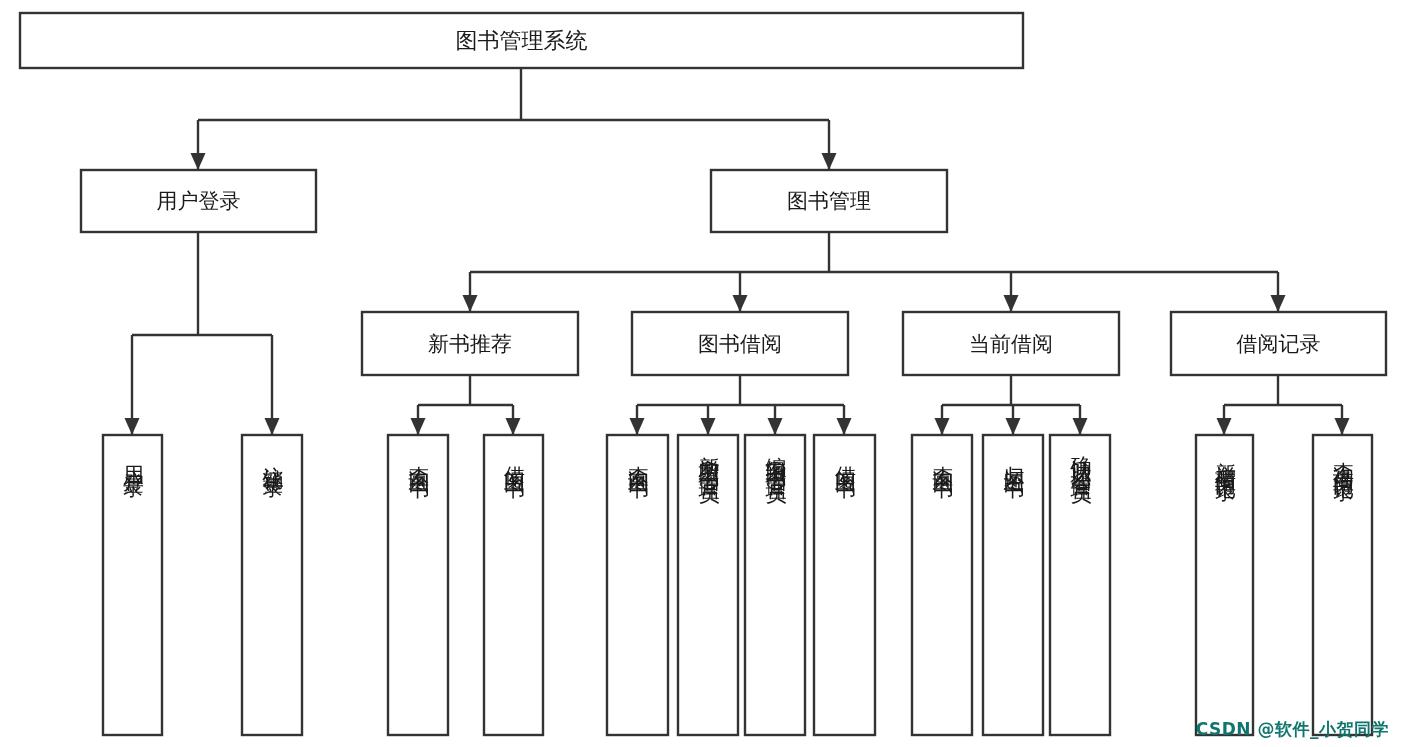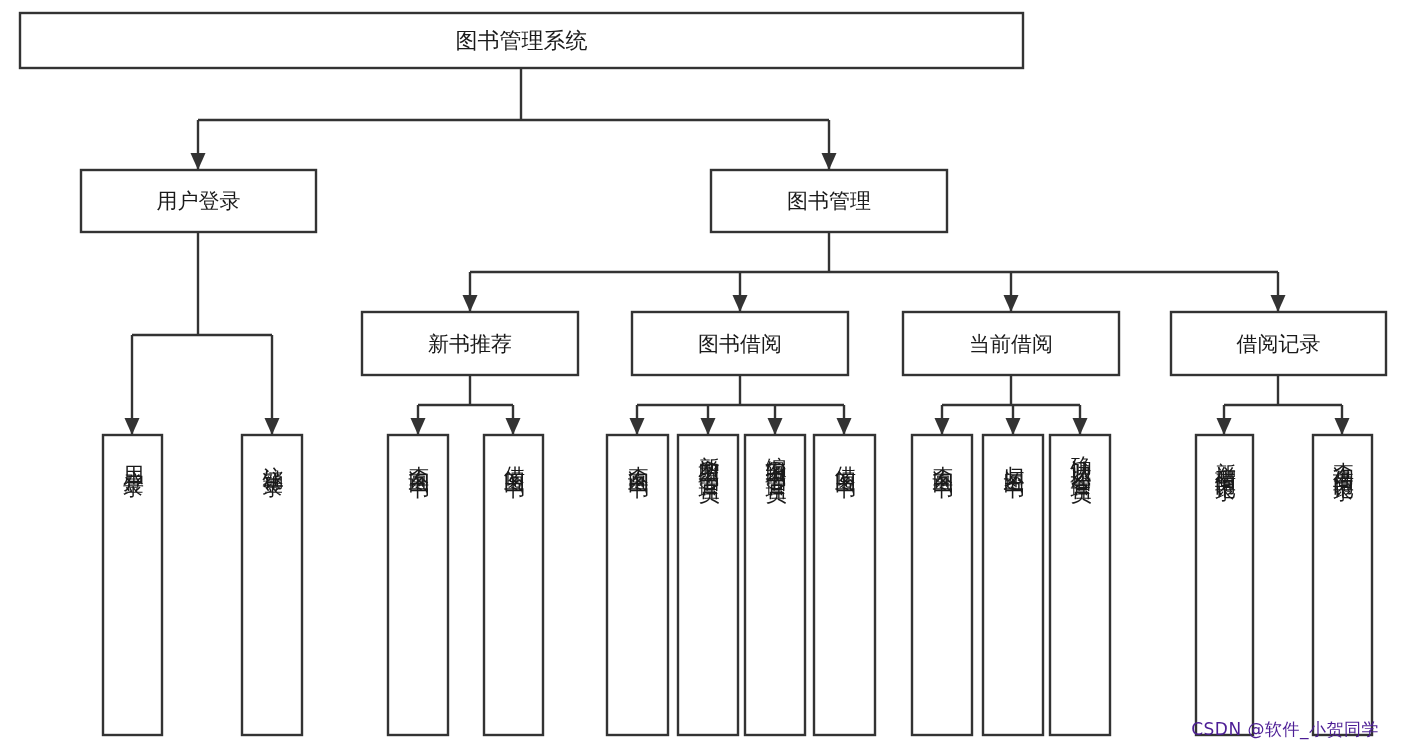--- a/index.html
+++ b/index.html
@@ -57,28 +57,29 @@
   }
   .node-label-vertical {
     font-size: 21px;
     writing-mode: vertical-rl;
     glyph-orientation-vertical: 0;
     text-orientation: upright;
     letter-spacing: 4px;
   }
   .watermark-text {
     position: absolute;
-    right: 26px;
+    right: 16px;
     bottom: 6px;
     font-family: "DejaVu Sans", "Liberation Sans", sans-serif;
     font-size: 17px;
-    color: #4c1d95;
+    color: #0f766e;
     letter-spacing: 0.5px;
     white-space: nowrap;
     pointer-events: none;
+    font-weight: bold;
   }
 </style>
 </head>
 <body>
 
 <div id="diagram-root">
 
   <svg class="diagram-canvas" viewBox="0 0 1405 747" xmlns="http://www.w3.org/2000/svg">
 
     <g id="connectors-layer">

